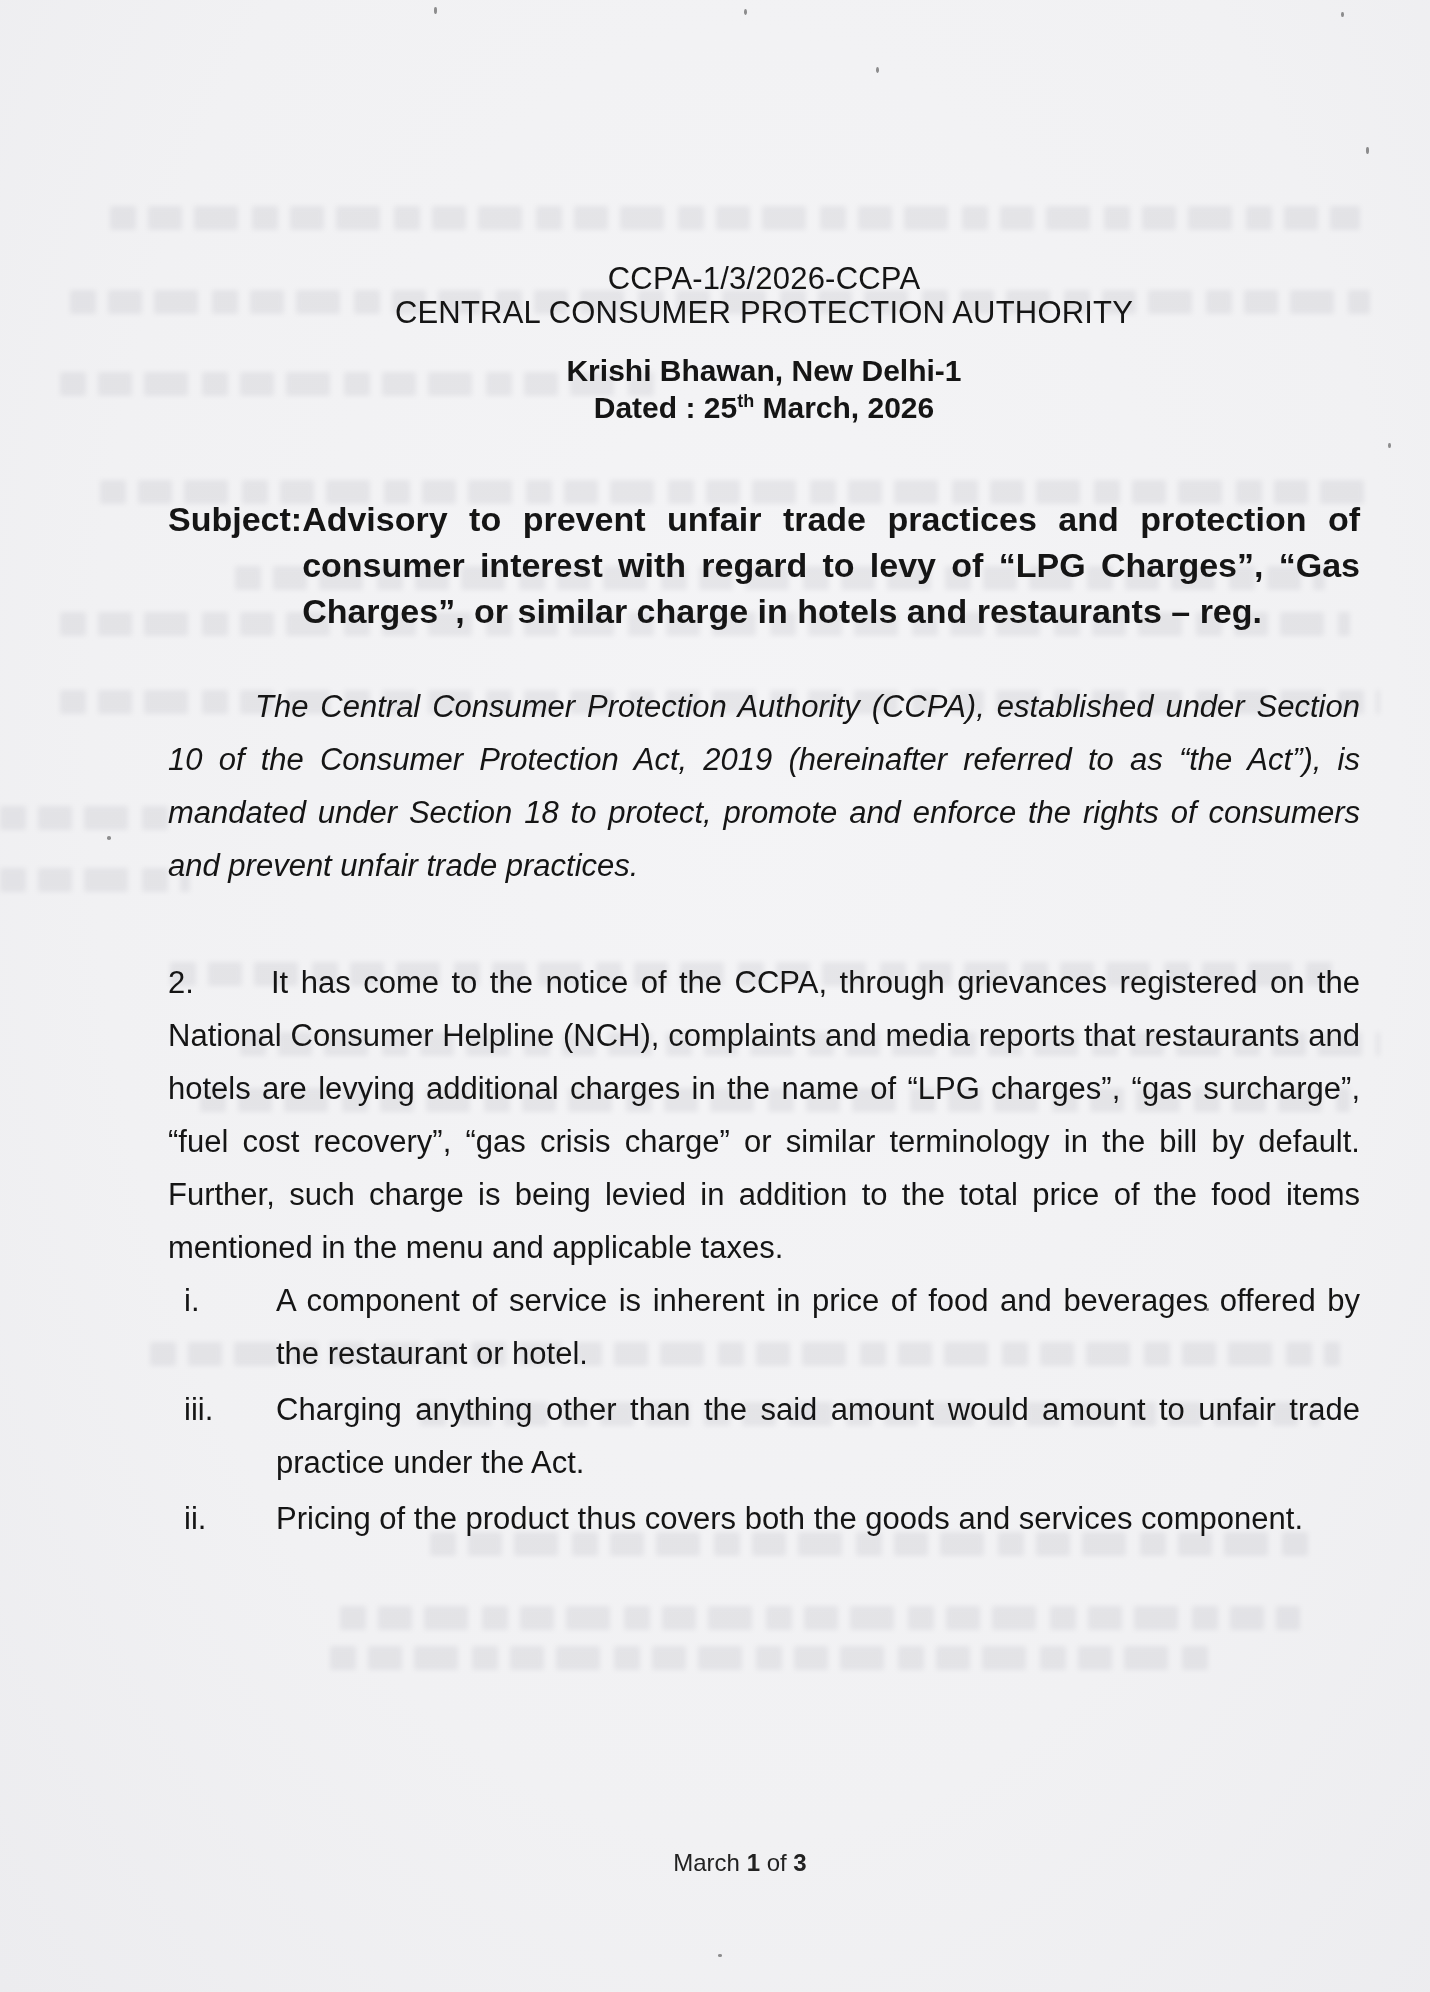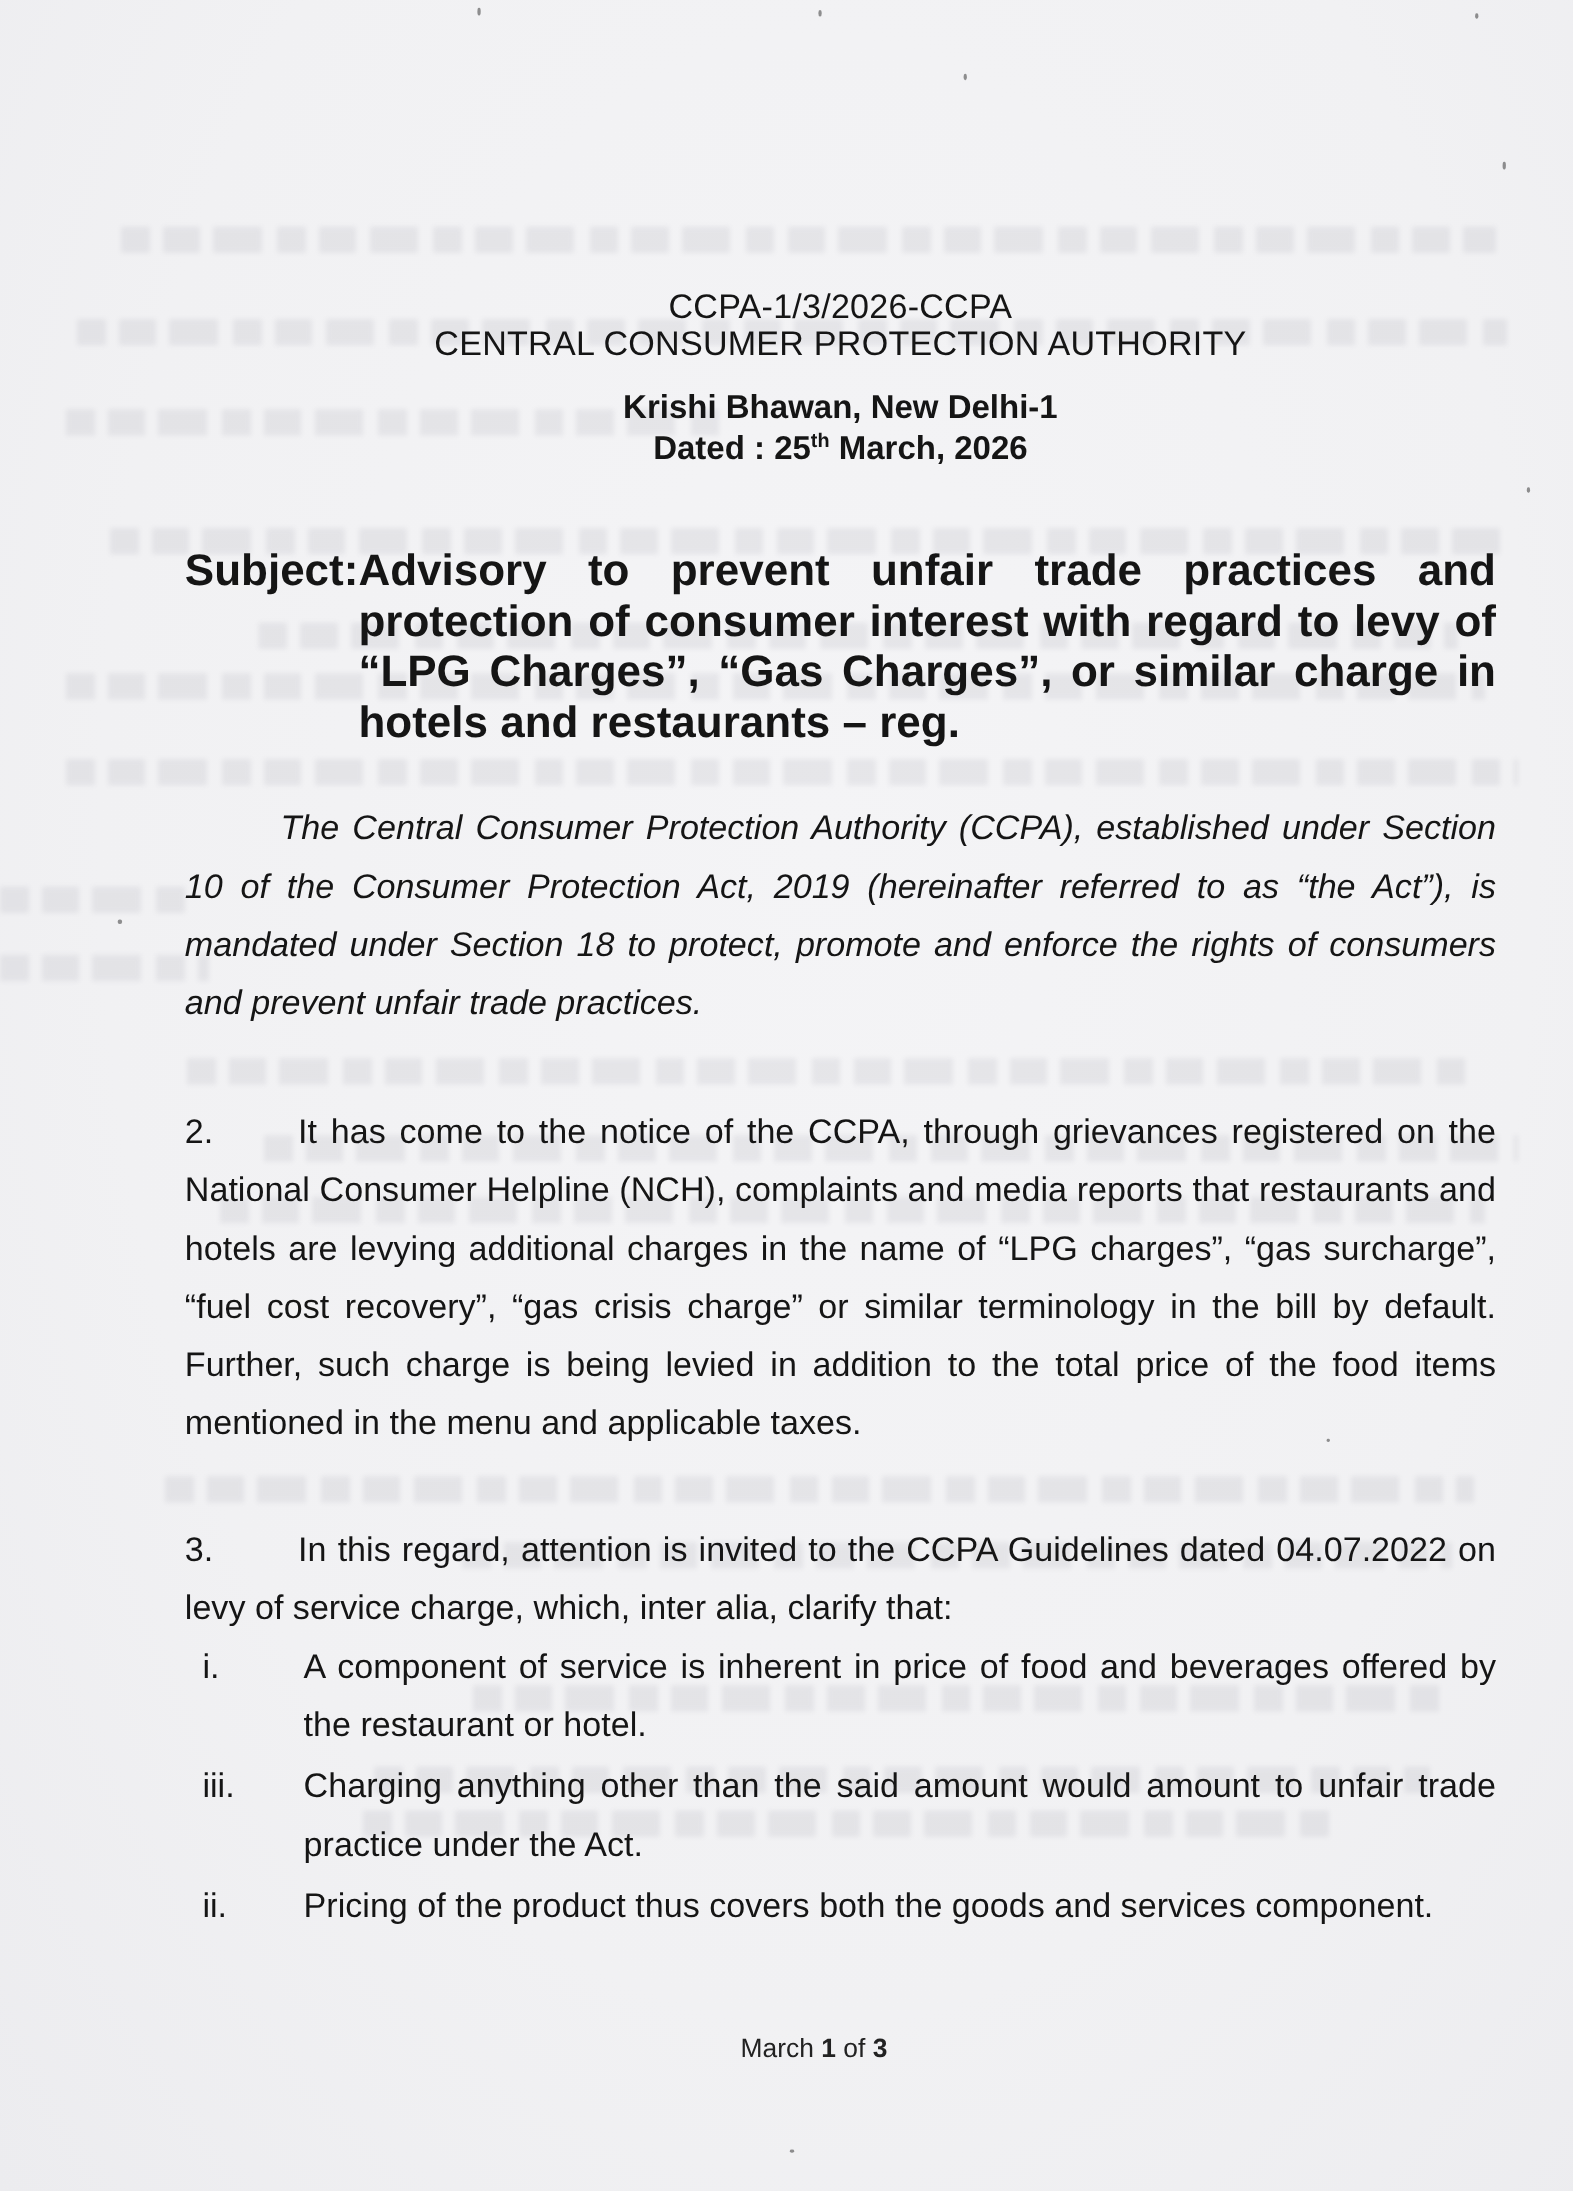--- a/index.html
+++ b/index.html
@@ -41,21 +41,21 @@
   .date-block sup{
     font-size:18px;
     vertical-align:super;
     line-height:0;
   }
   
   .subject{
     margin-top:70px;
     display:flex;
     font-weight:bold;
-    font-size:40px;
+    font-size:34px;
     line-height:46px;
   }
   .subject-label{flex:0 0 133px;}
   .subject-text{flex:1; text-align:justify;}
   
   .para{
     margin:0;
     font-size:31px;
     line-height:53px;
     text-align:justify;
@@ -153,21 +153,20 @@
 
     <div class="subject">
       <div class="subject-label">Subject:</div>
       <div class="subject-text">Advisory to prevent unfair trade practices and protection of consumer interest with regard to levy of “LPG Charges”, “Gas Charges”, or similar charge in hotels and restaurants – reg.</div>
     </div>
 
     <p class="para indent p1">The Central Consumer Protection Authority (CCPA), established under Section 10 of the Consumer Protection Act, 2019 (hereinafter referred to as “the Act”), is mandated under Section 18 to protect, promote and enforce the rights of consumers and prevent unfair trade practices.</p>
 
     <p class="para p2"><span class="pnum">2.</span><span>It has come to the notice of the CCPA, through grievances registered on the National Consumer Helpline (NCH), complaints and media reports that restaurants and hotels are levying additional charges in the name of “LPG charges”, “gas surcharge”, “fuel cost recovery”, “gas crisis charge” or similar terminology in the bill by default. Further, such charge is being levied in addition to the total price of the food items mentioned in the menu and applicable taxes.</span></p>
 
-    <p class="para p3"><span class="pnum">3.</span><span>In this regard, attention is invited to the CCPA Guidelines dated 04.07.2022 on levy of service charge, which, inter alia, clarify that:</span></p>
 
     <div class="rlist">
       <div class="li">
         <div class="li-num">i.</div>
         <div class="li-text">A component of service is inherent in price of food and beverages offered by the restaurant or hotel.</div>
       </div>
       <div class="li">
         <div class="li-num">iii.</div>
         <div class="li-text">Charging anything other than the said amount would amount to unfair trade practice under the Act.</div>
       </div>

